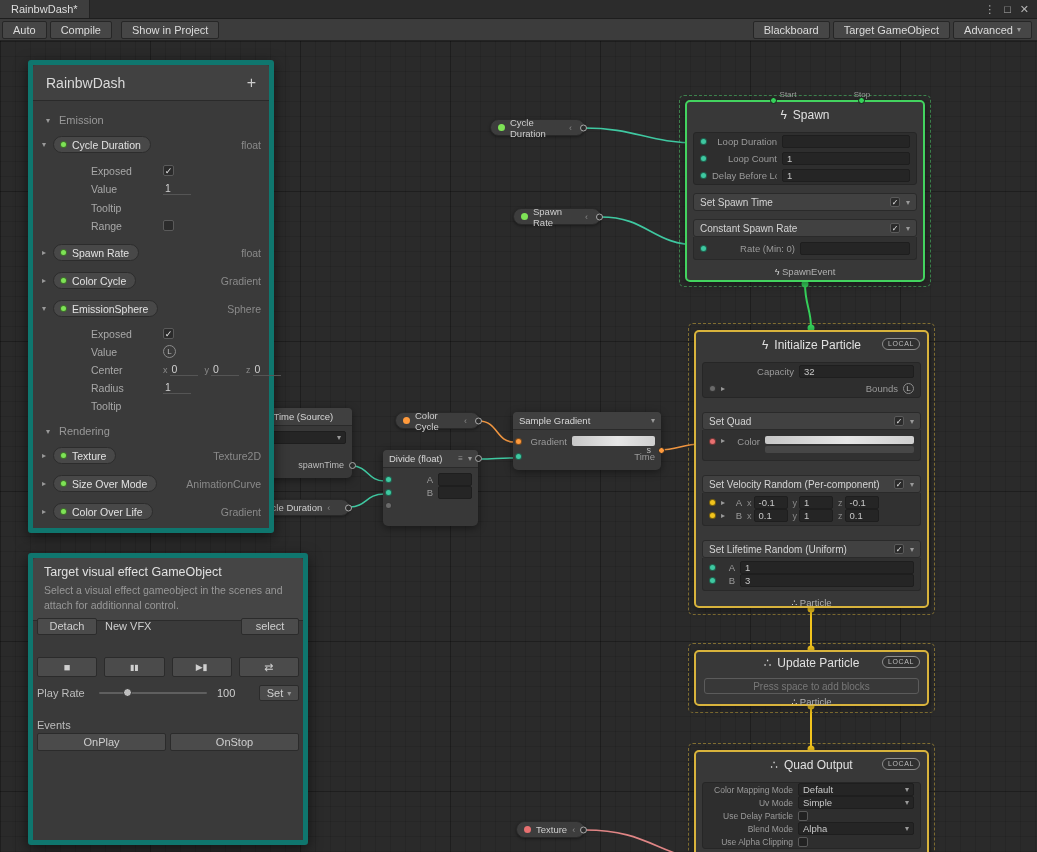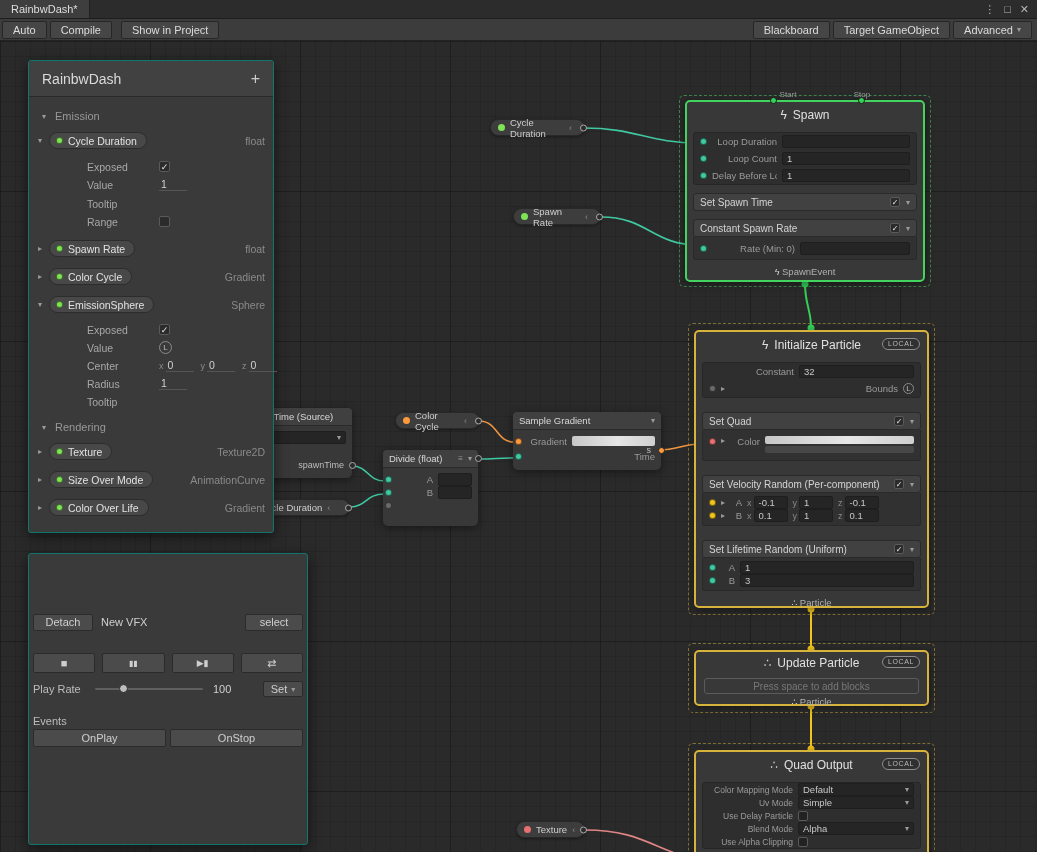--- a/index.html
+++ b/index.html
@@ -89,21 +89,21 @@
                width:7px; height:7px; border-radius:50%; background:#2b2b2b; border:1px solid #aaa; }
 
   
   .op-header { height:18px; display:flex; align-items:center; gap:5px; padding:0 6px;
                background:#404040; border-radius:4px 4px 0 0; border-bottom:1px solid #2a2a2a;
                font-size:9.5px; color:#d8d8d8; white-space:nowrap; overflow:hidden; }
   .op-out { position:absolute; width:7px; height:7px; border-radius:50%;
             border:1px solid #aaa; background:#2b2b2b; }
 
   
-  .panel { position:absolute; background:#3a3a3a; border:1px solid #0f766e; border-radius:3px;
+  .panel { position:absolute; background:#3a3a3a; border:5px solid #0f766e; border-radius:3px;
            box-shadow:0 4px 14px rgba(0,0,0,.55); z-index:5; }
   .bb-header { height:36px; background:#414141; border-bottom:1px solid #2a2a2a;
                display:flex; align-items:center; padding:0 13px; border-radius:3px 3px 0 0; }
   .bb-title { font-size:14px; color:#dadada; flex:1; }
   .bb-plus { color:#cccccc; font-size:16px; }
   .sect { position:absolute; display:flex; align-items:center; gap:6px; left:10px; right:10px;
           color:#989898; font-size:11px; }
   .bb-row { position:absolute; left:6px; right:8px; display:flex; align-items:center; gap:4px; }
   .bb-chev { width:10px; color:#9a9a9a; font-size:8px; text-align:center; flex:none; }
   .bb-pill { display:flex; align-items:center; gap:5px; background:#484848; border:1px solid #2c2c2c;
@@ -314,21 +314,21 @@
   </div>
 
   <div class="node ctx yellow" style="left:694px; top:330px; width:235px; height:278px;">
     <div class="ctx-header">
       <span class="hicon">ϟ</span>
       <span>Initialize Particle</span>
       <span class="badge">LOCAL</span>
     </div>
     <div class="inset">
       <div class="prow">
-        <span class="lab" style="padding-left:8px;">Constant</span>
+        <span class="lab" style="padding-left:8px;">Capacity</span>
         <span class="field" style="width:115px;">32</span>
       </div>
       <div class="prow">
         <span class="port p-dim"></span>
         <span class="caret">▸</span>
         <span class="lab">Bounds</span>
         <span class="lbadge" style="width:11px;height:11px;line-height:9px;">L</span>
       </div>
     </div>
     <div class="block" style="margin-top:14px;">
@@ -587,20 +587,24 @@
       <span class="bb-chev">▸</span>
       <span class="bb-pill">
           <span class="port p-green"></span>
           <span>Color Over Life</span>
         </span>
       <span class="bb-type">Gradient</span>
     </div>
   </div>
 
   <div class="panel" style="left:28px; top:553px; width:280px; height:292px;">
+    <div class="tp-head">
+      <div class="tp-title">Target visual effect GameObject</div>
+      <div class="tp-sub">Select a visual effect gameobject in the scenes and attach for additionnal control.</div>
+    </div>
     <div class="abs" style="left:4px; top:59px; right:4px; height:18px; display:flex; align-items:center;">
       <span class="btn" style="width:60px; height:17px;">Detach</span>
       <span style="margin-left:8px; font-size:11px; color:#cfcfcf;">New VFX</span>
       <span class="btn" style="width:58px; height:17px; margin-left:auto;">select</span>
     </div>
     <div class="abs" style="left:4px; top:99px; right:4px; height:20px; display:flex; gap:7px;">
       <span class="btn" style="flex:1;">■</span>
       <span class="btn" style="flex:1; font-size:8px;">▮▮</span>
       <span class="btn" style="flex:1; font-size:9px;">▶▮</span>
       <span class="btn" style="flex:1;">⇄</span>

